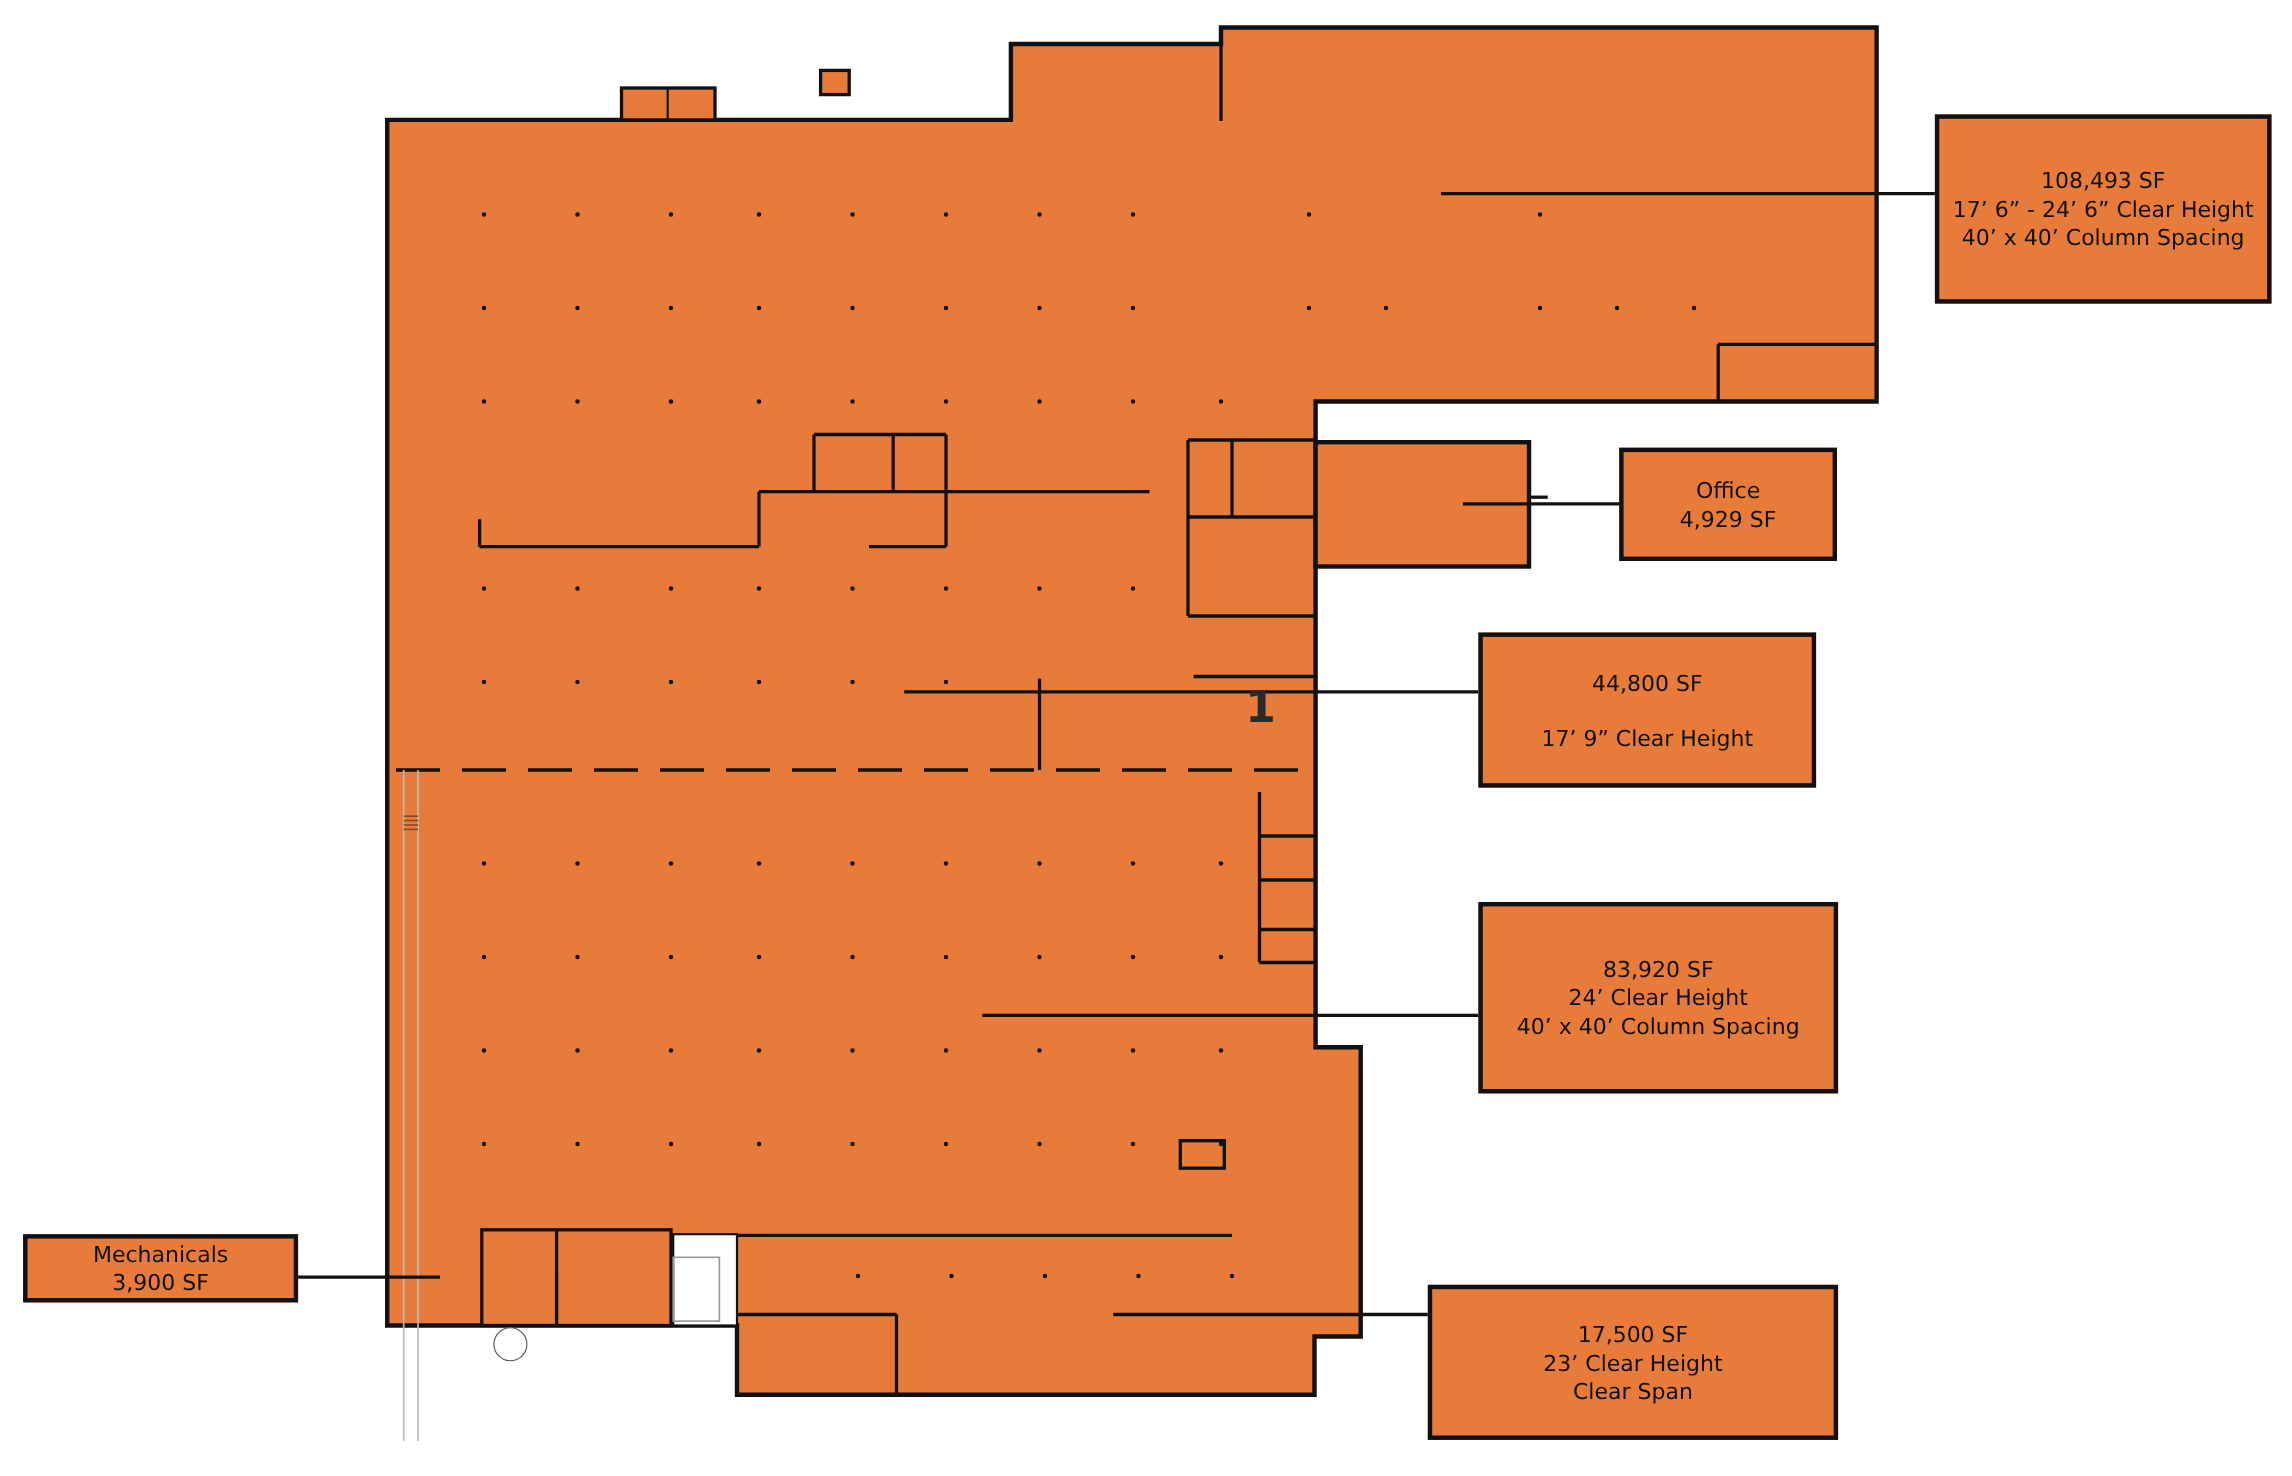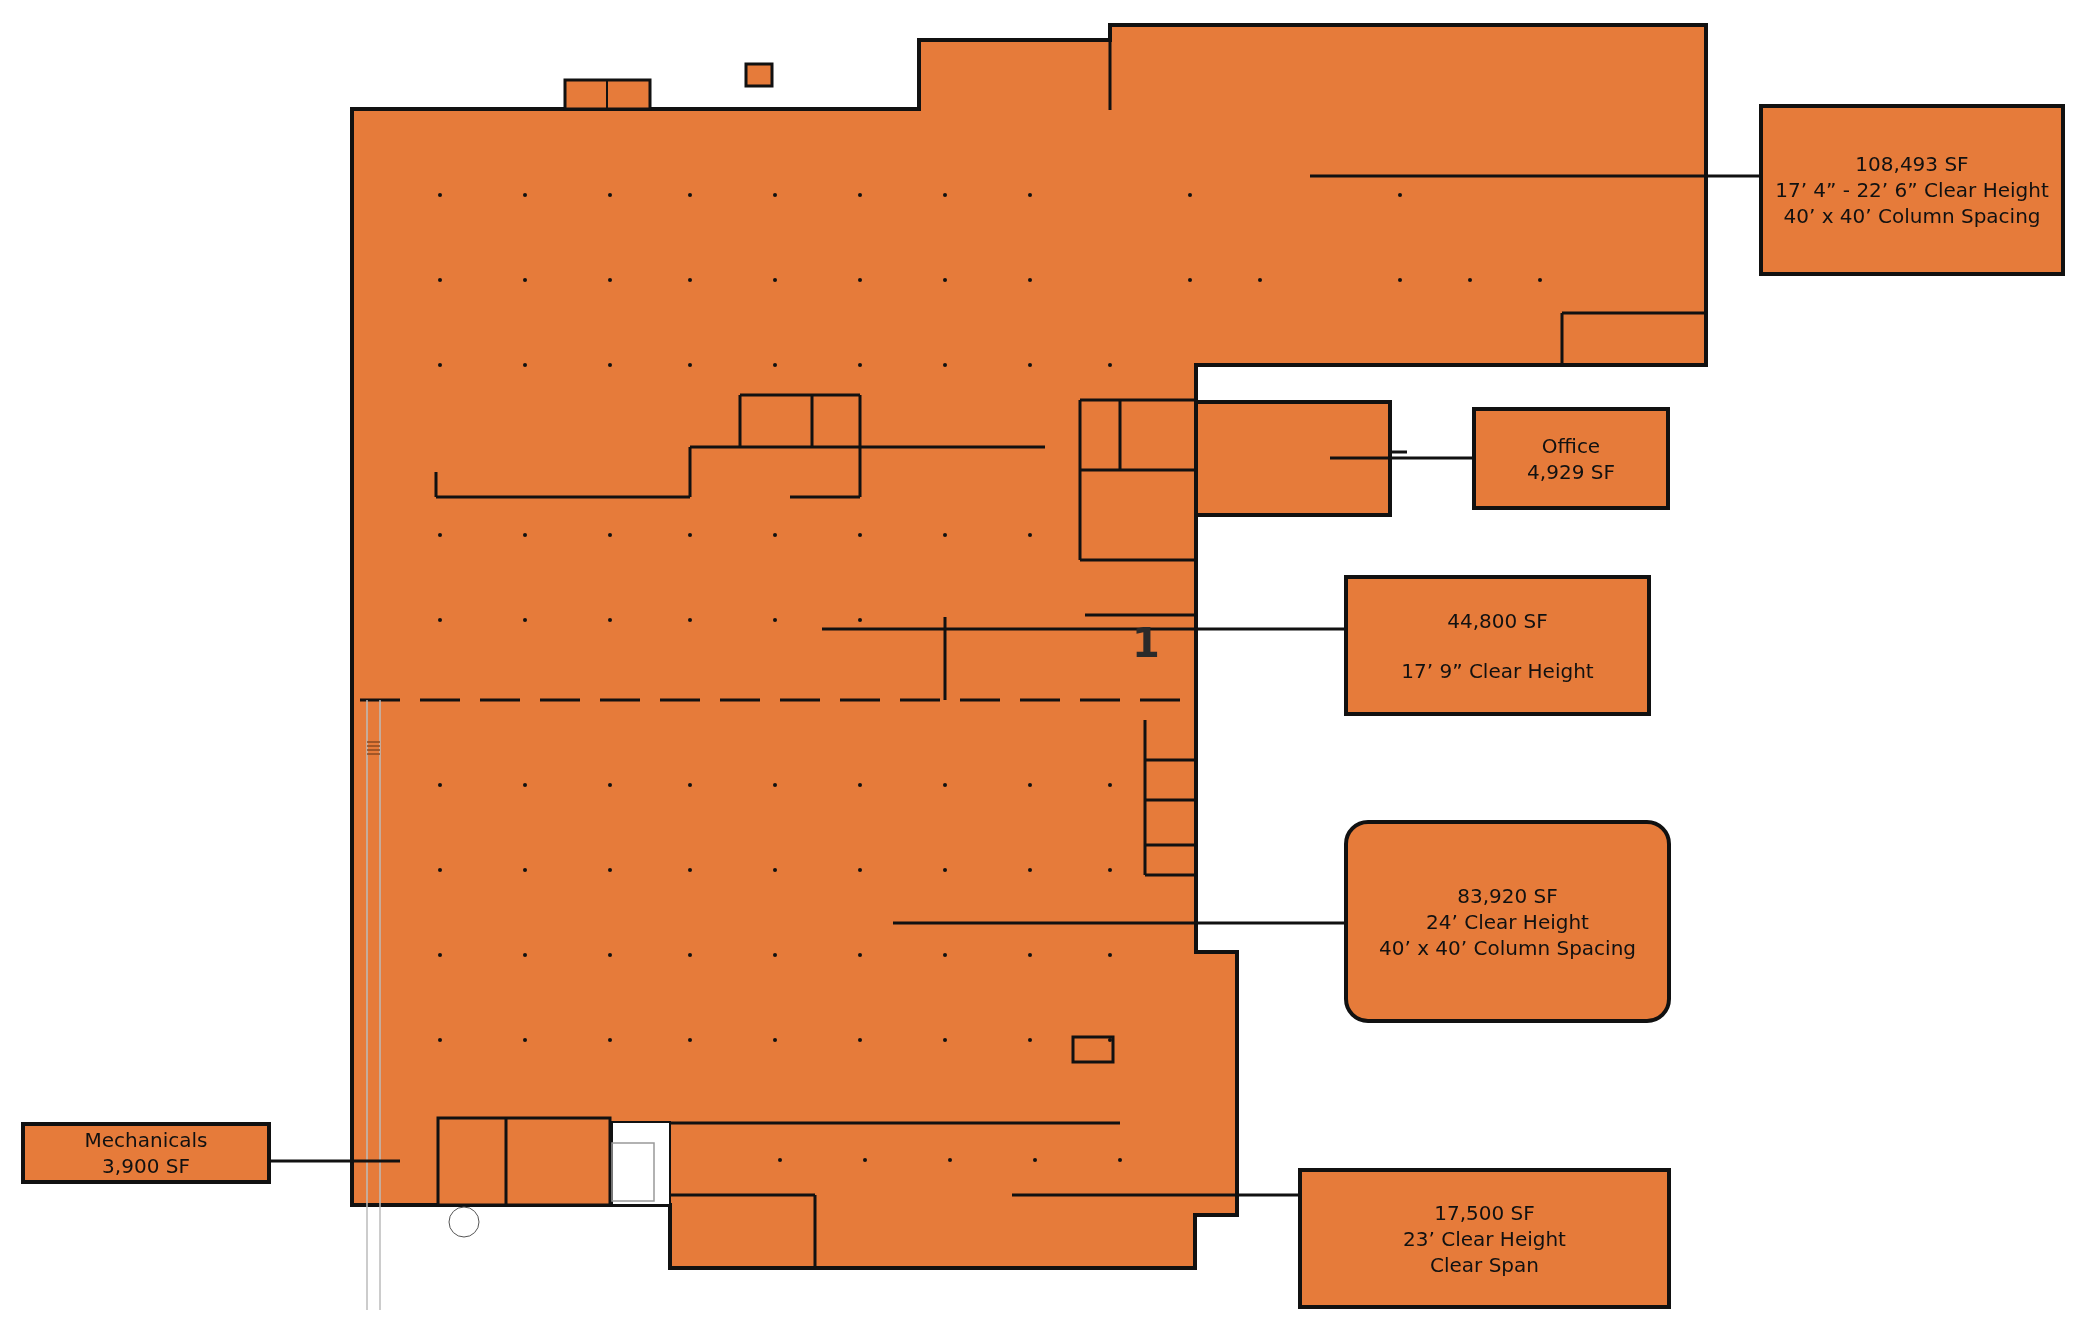--- a/index.html
+++ b/index.html
@@ -180,35 +180,35 @@
     <line x1="893" y1="923" x2="1344" y2="923"></line>
     <line x1="1012" y1="1195" x2="1298" y2="1195"></line>
     <line x1="270" y1="1161" x2="400" y2="1161"></line>
   </g>
 </svg>
 
 <div class="plan-number" style="left:1132px; top:620px;">1</div>
 
 <div class="callout" style="left:1759px; top:104px; width:306px; height:172px;">
   <span>108,493 SF</span>
-  <span>17’ 4” - 22’ 6” Clear Height</span>
+  <span>17’ 6” - 24’ 6” Clear Height</span>
   <span>40’ x 40’ Column Spacing</span>
 </div>
 
 <div class="callout" style="left:1472px; top:407px; width:198px; height:103px;">
   <span>Office</span>
   <span>4,929 SF</span>
 </div>
 
 <div class="callout" style="left:1344px; top:575px; width:307px; height:141px;gap:24px;">
   <span>44,800 SF</span>
   <span>17’ 9” Clear Height</span>
 </div>
 
-<div class="callout" style="left:1344px; top:820px; width:327px; height:203px;border-radius:24px;">
+<div class="callout" style="left:1344px; top:820px; width:327px; height:174px;">
   <span>83,920 SF</span>
   <span>24’ Clear Height</span>
   <span>40’ x 40’ Column Spacing</span>
 </div>
 
 <div class="callout" style="left:1298px; top:1168px; width:373px; height:141px;">
   <span>17,500 SF</span>
   <span>23’ Clear Height</span>
   <span>Clear Span</span>
 </div>

